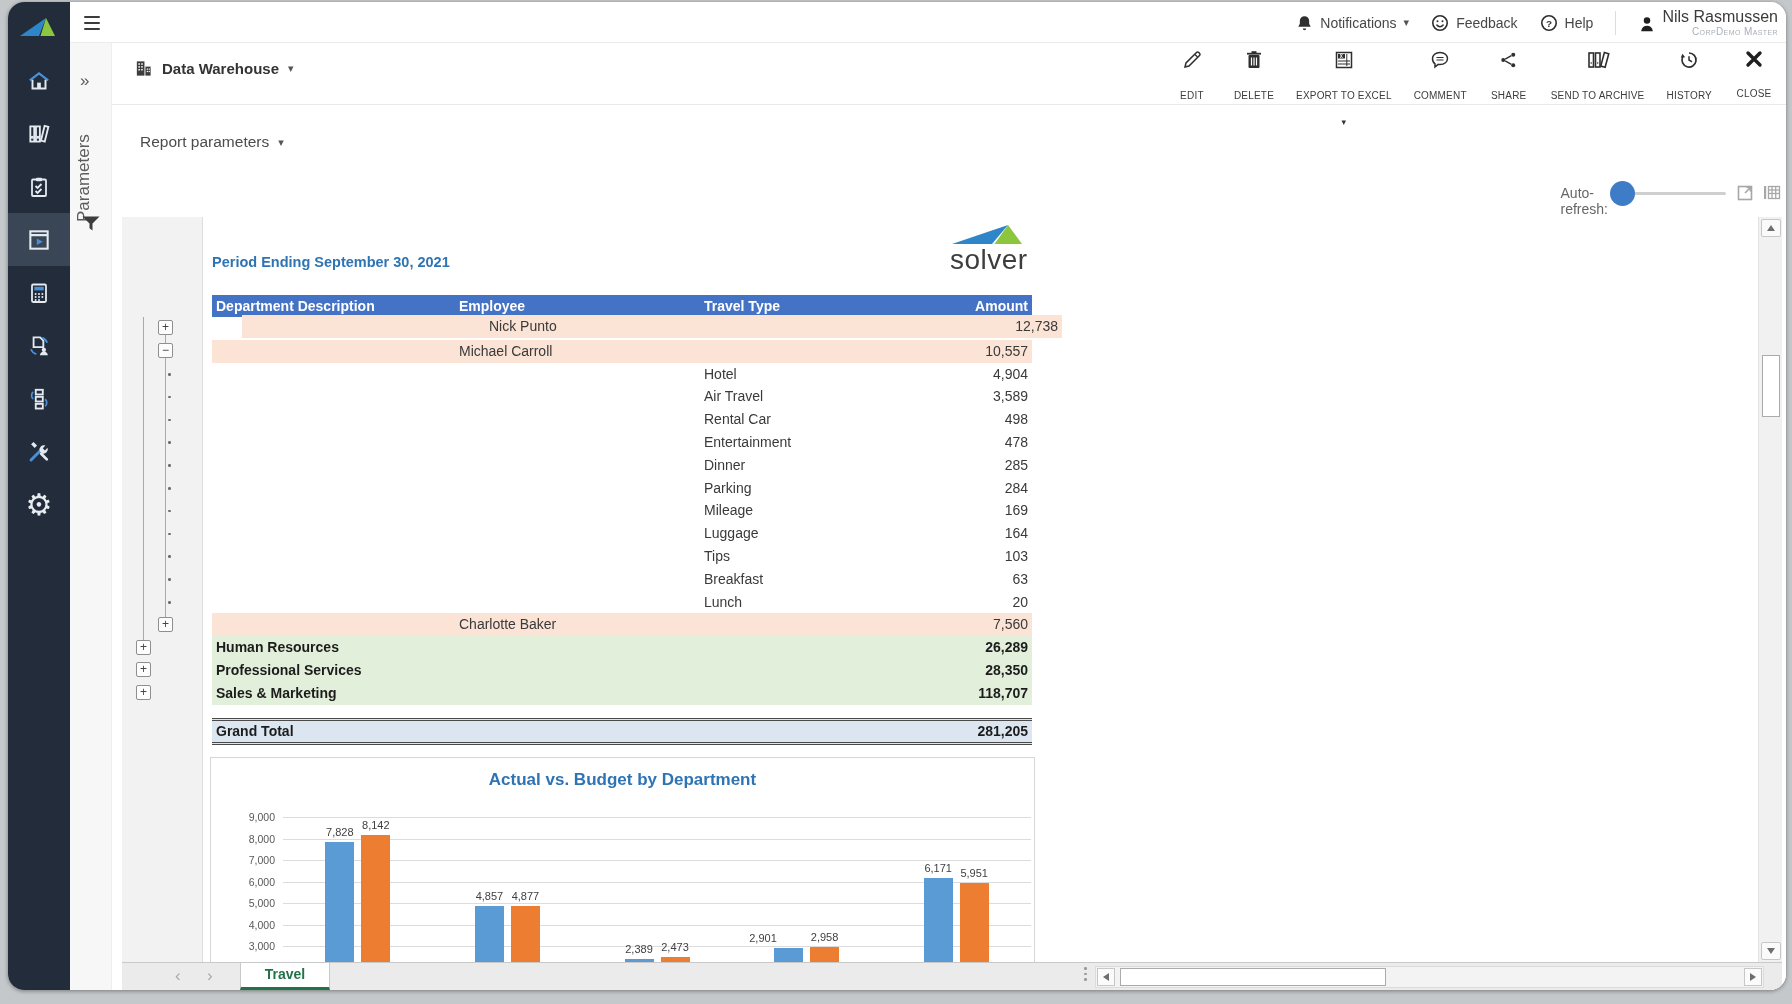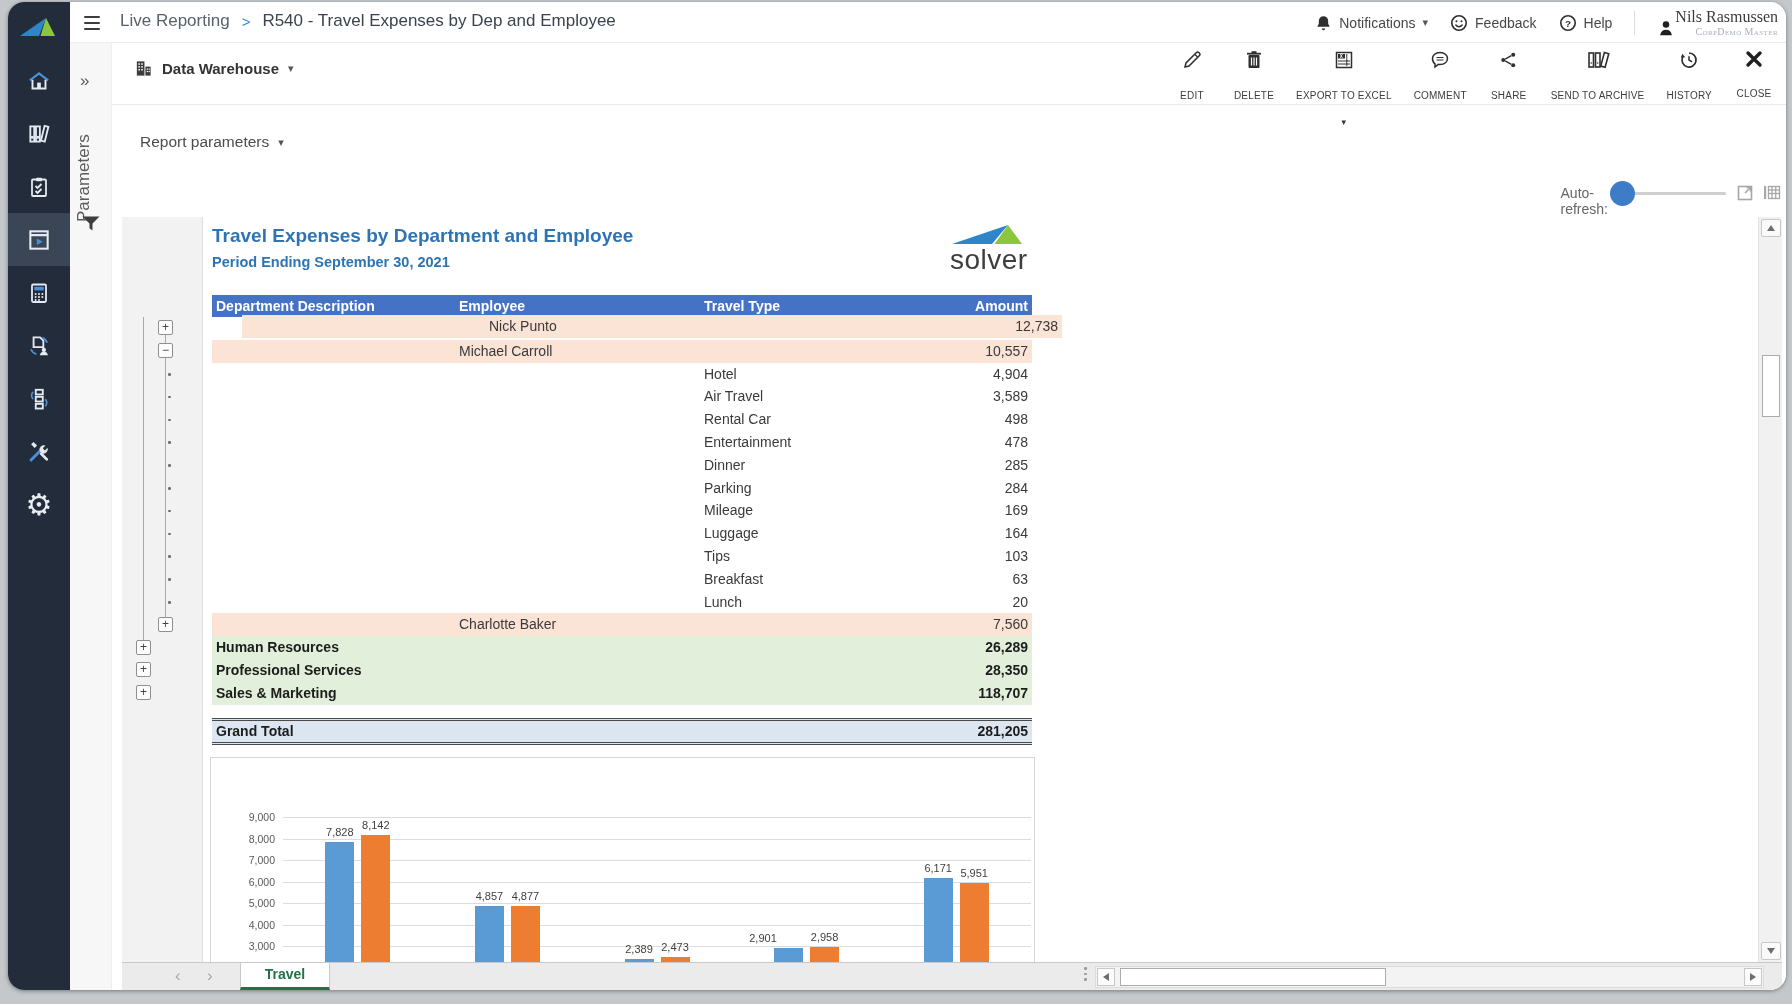--- a/index.html
+++ b/index.html
@@ -20,21 +20,21 @@
   .topbar { position:absolute; left:62px; top:0; right:0; height:41px; background:#fff; border-bottom:1px solid #ececec; }
   .hamburger { position:absolute; left:14px; top:10px; width:22px; height:20px; cursor:pointer; }
   .hamburger span { display:block; height:2.5px; background:#3c3c3c; margin:3.5px 0; border-radius:1px; width:16px; }
   .breadcrumb { position:absolute; left:50px; top:9px; font-size:17px; display:flex; gap:12px; align-items:center; }
   .bc-section { color:#58616c; }
   .bc-sep { color:#2f86c8; font-size:15px; }
   .bc-title { color:#3a434e; }
   .topbar-right { position:absolute; right:8px; top:0; height:41px; display:flex; align-items:center; gap:22px; }
   .tb-item { display:flex; align-items:center; gap:7px; font-size:14px; color:#474747; cursor:pointer; }
   .tb-divider { width:1px; height:24px; background:#ddd; }
-  .user-block { display:flex; align-items:flex-end; cursor:pointer;font-family:Liberation Serif, serif; }
+  .user-block { display:flex; align-items:center; gap:6px; cursor:pointer; }
   .user-texts { display:flex; flex-direction:column; align-items:flex-end; line-height:1.1; }
   .user-name { font-size:16px; color:#3b3b3b; }
   .user-role { font-size:10px; color:#a8afb6; font-variant:small-caps; letter-spacing:.4px; }
 
   
   .rail { position:absolute; left:62px; top:41px; bottom:0; width:42px; background:#f7f7f7; border-right:1px solid #eee; }
   .rail-expand { position:absolute; left:10px; top:28px; font-size:17px; color:#5a5a5a; cursor:pointer; letter-spacing:-2px; }
   .rail-label { position:absolute; left:4px; top:60px; writing-mode:vertical-rl; transform:rotate(180deg);
                 font-size:17px; color:#5c5c5c; height:150px; text-align:center; }
   .rail-filter { position:absolute; left:11px; top:172px; cursor:pointer; }
@@ -227,25 +227,20 @@
           </div>
         </nav>
     </aside>
 
     <header class="topbar">
       <div class="hamburger">
           <span></span>
           <span></span>
           <span></span>
         </div>
-      <nav class="breadcrumb">
-        <span class="bc-section">Live Reporting</span>
-        <span class="bc-sep">&gt;</span>
-        <span class="bc-title">R540 - Travel Expenses by Dep and Employee</span>
-      </nav>
       <div class="topbar-right">
         <div class="tb-item">
           <span>
             <svg width="17" height="18" viewBox="0 0 20 20">
                 <path d="M10 2a5.5 5.5 0 0 0-5.5 5.5V11l-1.8 3.4h14.6L15.5 11V7.5A5.5 5.5 0 0 0 10 2z" fill="#2f2f2f"></path>
                 <path d="M8 16.5a2 2 0 0 0 4 0z" fill="#2f2f2f"></path>
               </svg>
           </span>
           <span>Notifications</span>
           <span class="chev">▾</span>
@@ -467,21 +462,20 @@
             <div class="odot" style="left: 46px; top: 315.6px;"></div>
             <div class="odot" style="left: 46px; top: 338.4px;"></div>
             <div class="odot" style="left: 46px; top: 361.2px;"></div>
             <div class="odot" style="left: 46px; top: 384px;"></div>
             <div class="obox" style="left: 36px; top: 399.8px;">+</div>
             <div class="obox" style="left: 14px; top: 422.6px;">+</div>
             <div class="obox" style="left: 14px; top: 445.4px;">+</div>
             <div class="obox" style="left: 14px; top: 468.2px;">+</div>
           </div>
         <div class="page">
-          <div class="report-title">Travel Expenses by Department and Employee</div>
           <div class="report-subtitle">Period Ending September 30, 2021</div>
           <div class="solver-logo">
             <svg width="86" height="24" viewBox="0 0 86 24" style="position:absolute;left:14px;top:0;">
               <polygon points="2,22 58,3 42,22" fill="#2e86c8"></polygon>
               <polygon points="58,3 72,22 44.5,22" fill="#8cc63f"></polygon>
             </svg>
             <div class="solver-text">solver</div>
           </div>
 
           <div class="rtable" id="rtable">
@@ -559,20 +553,21 @@
                 <span class="cell c-dept">Professional Services</span>
                 <span class="cell c-amt">28,350</span>
               </div>
               <div class="trow department" style="top: 386.8px;">
                 <span class="cell c-dept">Sales &amp; Marketing</span>
                 <span class="cell c-amt">118,707</span>
               </div>
             </div>
 
           <div class="chart" id="chart">
+            <div class="chart-title">Actual vs. Budget by Department</div>
           <div class="gridline" style="top: 59px;"></div>
               <div class="ytick" style="top: 53px;">9,000</div>
               <div class="gridline" style="top: 80.5px;"></div>
               <div class="ytick" style="top: 74.5px;">8,000</div>
               <div class="gridline" style="top: 102px;"></div>
               <div class="ytick" style="top: 96px;">7,000</div>
               <div class="gridline" style="top: 123.5px;"></div>
               <div class="ytick" style="top: 117.5px;">6,000</div>
               <div class="gridline" style="top: 145px;"></div>
               <div class="ytick" style="top: 139px;">5,000</div>

